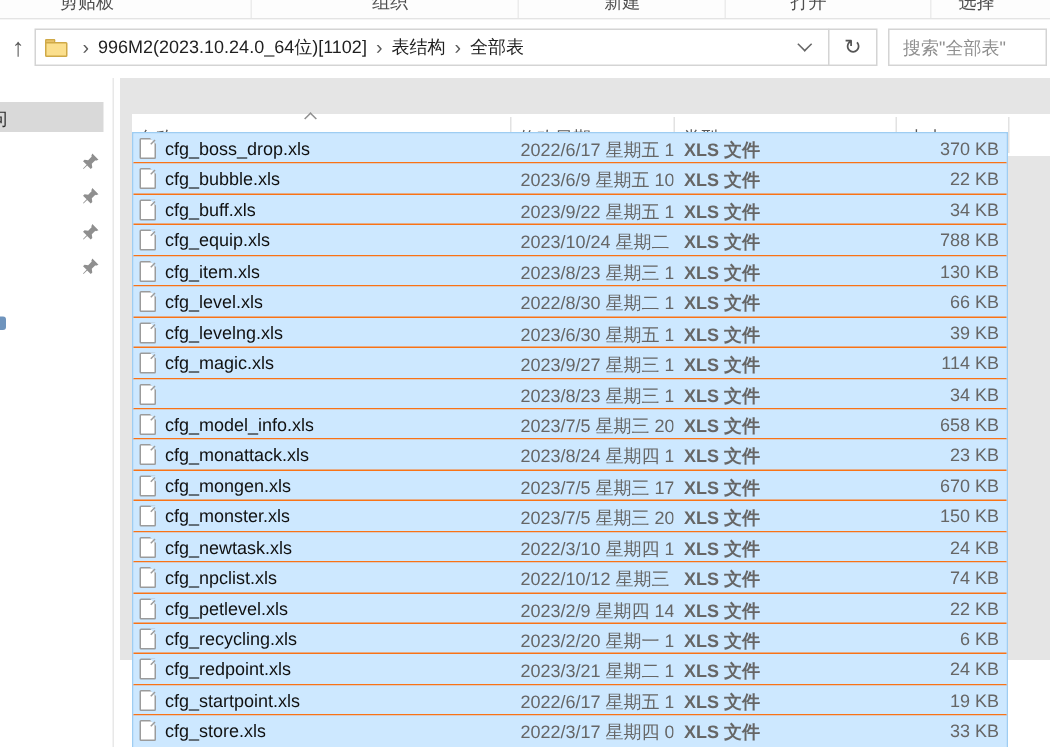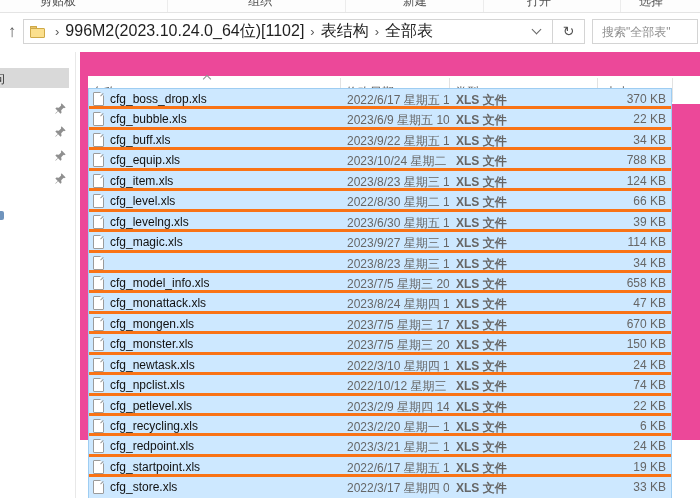--- a/index.html
+++ b/index.html
@@ -1,18 +1,18 @@
 <!DOCTYPE html>
 <html><head>
 <meta charset="utf-8">
 <style>
   * { margin:0; padding:0; box-sizing:border-box; }
   html,body { width:700px; height:498px; overflow:hidden; background:#fff;
     font-family:"Liberation Sans","DejaVu Sans",sans-serif; }
-  .stage { position:relative; width:700px; height:440px; background:#ec4899; }
+  .stage { position:relative; width:700px; height:440px; background:#e5e5e5; }
 
   
   .ribbon { position:absolute; left:0; top:0; width:700px; height:13px;
     background:#fdfdfd; border-bottom:1px solid #e4e4e4; overflow:hidden; }
   .ribbon-label { position:absolute; top:-7px; font-size:12px; color:#4f4f4f;
     transform:translateX(-50%); white-space:nowrap; }
   .ribbon-sep { position:absolute; top:0; width:1px; height:12px; background:#ececec; }
 
   
   .toolbar { position:absolute; left:0; top:13px; width:700px; height:39px; background:#fff; }
@@ -20,21 +20,21 @@
     font-size:17px; color:#5a5a5a; text-align:center; line-height:24px; cursor:default; }
   .addr-box { position:absolute; left:23px; top:6px; width:530px; height:25px;
     background:#fff; border:1px solid #d4d4d4; display:flex; align-items:center;
     padding-left:6px; }
   .folder-icon { position:relative; width:15px; height:12px; flex:none; margin-right:4px; }
   .folder-icon .back { position:absolute; left:0; top:0; width:7px; height:4px;
     background:#e8c36a; border:1px solid #cfa947; border-bottom:none; border-radius:1px 1px 0 0; }
   .folder-icon .front { position:absolute; left:0; top:2px; width:15px; height:10px;
     background:#fbdf8d; border:1px solid #cfa947; border-radius:1px; }
   .crumb-sep { font-size:13px; color:#5a5a5a; margin:0 6px; line-height:1; }
-  .crumb { font-size:16px; color:#1f1f1f; white-space:nowrap; }
+  .crumb { font-size:12px; color:#1f1f1f; white-space:nowrap; }
   .addr-spacer { flex:1; }
   .chev-down { width:7px; height:7px; border-right:1.4px solid #666;
     border-bottom:1.4px solid #666; transform:rotate(45deg); margin:-4px 12px 0 0; }
   .refresh-btn { position:absolute; left:552px; top:6px; width:33px; height:25px;
     border:1px solid #d4d4d4; background:#fff; text-align:center;
     font-size:14px; line-height:23px; color:#555; }
   .search-box { position:absolute; left:592px; top:6px; width:106px; height:25px;
     border:1px solid #d4d4d4; background:#fff; font-size:12px; color:#8f8f8f;
     padding-left:9px; outline:none;
     font-family:"Liberation Sans","DejaVu Sans",sans-serif; }
@@ -53,21 +53,21 @@
   
   .list-header { position:absolute; left:88px; top:76px; width:612px; height:28px; background:#fff;font-family:Liberation Mono, monospace; }
   .hdr-label { position:absolute; top:8px; font-size:12px; color:#595959; white-space:nowrap; }
   .hdr-sep { position:absolute; top:2px; width:1px; height:24px; background:#e2e2e2; }
   .sort-asc { position:absolute; left:116px; top:0px; width:6px; height:6px;
     border-left:1px solid #8f8f8f; border-top:1px solid #8f8f8f; transform:rotate(45deg); }
 
   
   .rows { position:absolute; left:88px; top:88px; width:584px;
     border:1px solid #9ecdf2; background:#cde8ff; }
-  .file-row { position:relative; height:20.45px; border-bottom:3px solid #f97316;
+  .file-row { position:relative; height:20.45px; border-bottom:1px solid #f97316;
     background:#cde8ff; }
   .file-row:last-child { border-bottom:none; }
   .doc-icon { position:absolute; left:4px; top:3px; width:11px; height:14px;
     background:#fff; border:1px solid #9b9b9b; border-radius:1px; }
   .doc-icon::before { content:""; position:absolute; top:-1px; right:-1px;
     width:0; height:0; border-left:4px solid transparent; border-top:4px solid #cde8ff; }
   .doc-icon::after { content:""; position:absolute; top:0px; right:0px;
     width:4px; height:1px; background:#9b9b9b; transform:rotate(-45deg); transform-origin:right top; }
   .cell { position:absolute; top:3px; font-size:12px; white-space:nowrap; overflow:hidden; }
   .cell.name { left:21px; color:#111; max-width:230px; }
@@ -178,21 +178,21 @@
     <span class="cell date">2023/10/24 星期二 1...</span>
     <span class="cell type">XLS 文件</span>
     <span class="cell size">788 KB</span>
   </div>
 
   <div class="file-row">
     <span class="doc-icon"></span>
     <span class="cell name">cfg_item.xls</span>
     <span class="cell date">2023/8/23 星期三 11:...</span>
     <span class="cell type">XLS 文件</span>
-    <span class="cell size">124 KB</span>
+    <span class="cell size">130 KB</span>
   </div>
 
   <div class="file-row">
     <span class="doc-icon"></span>
     <span class="cell name">cfg_level.xls</span>
     <span class="cell date">2022/8/30 星期二 16:...</span>
     <span class="cell type">XLS 文件</span>
     <span class="cell size">66 KB</span>
   </div>
 
@@ -225,21 +225,21 @@
     <span class="cell date">2023/7/5 星期三 20:26</span>
     <span class="cell type">XLS 文件</span>
     <span class="cell size">658 KB</span>
   </div>
 
   <div class="file-row">
     <span class="doc-icon"></span>
     <span class="cell name">cfg_monattack.xls</span>
     <span class="cell date">2023/8/24 星期四 16:...</span>
     <span class="cell type">XLS 文件</span>
-    <span class="cell size">47 KB</span>
+    <span class="cell size">23 KB</span>
   </div>
 
   <div class="file-row">
     <span class="doc-icon"></span>
     <span class="cell name">cfg_mongen.xls</span>
     <span class="cell date">2023/7/5 星期三 17:10</span>
     <span class="cell type">XLS 文件</span>
     <span class="cell size">670 KB</span>
   </div>
 

